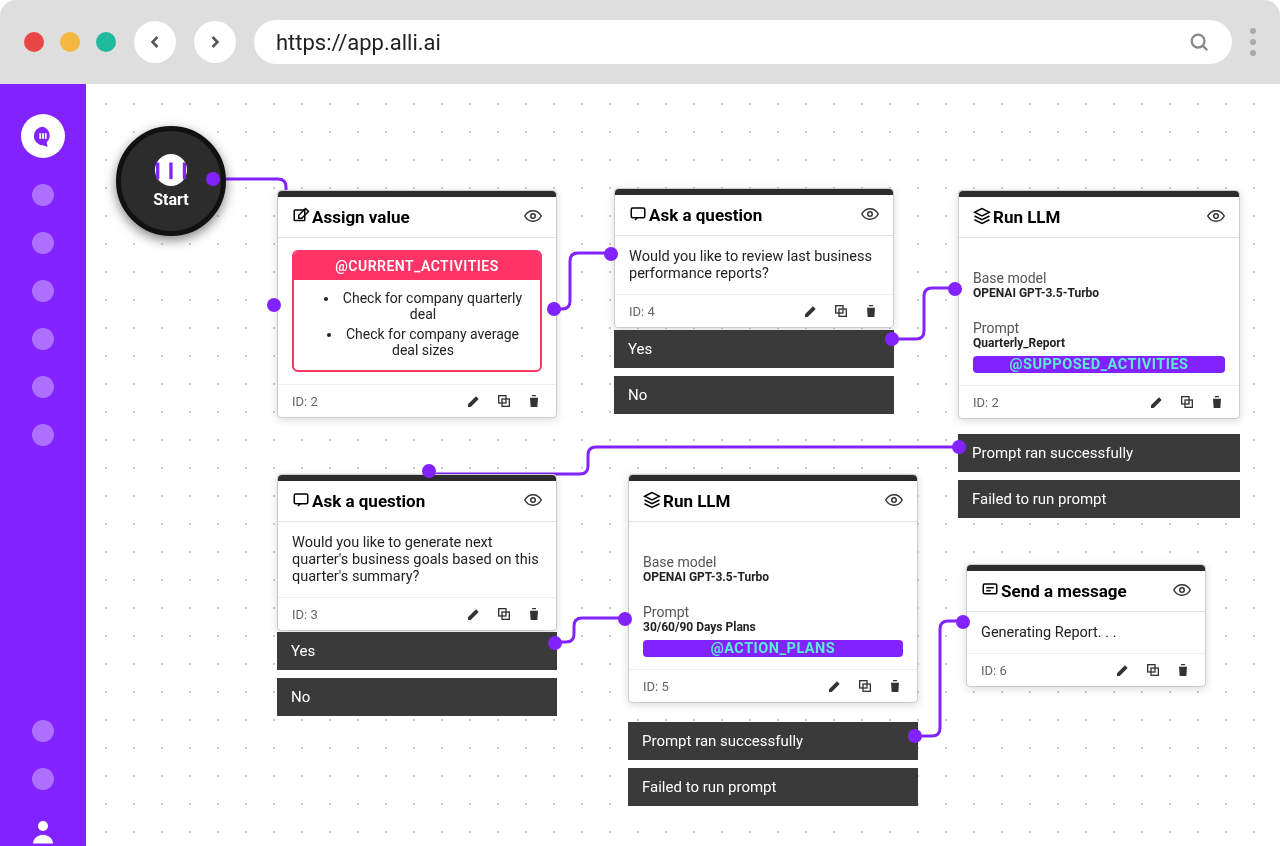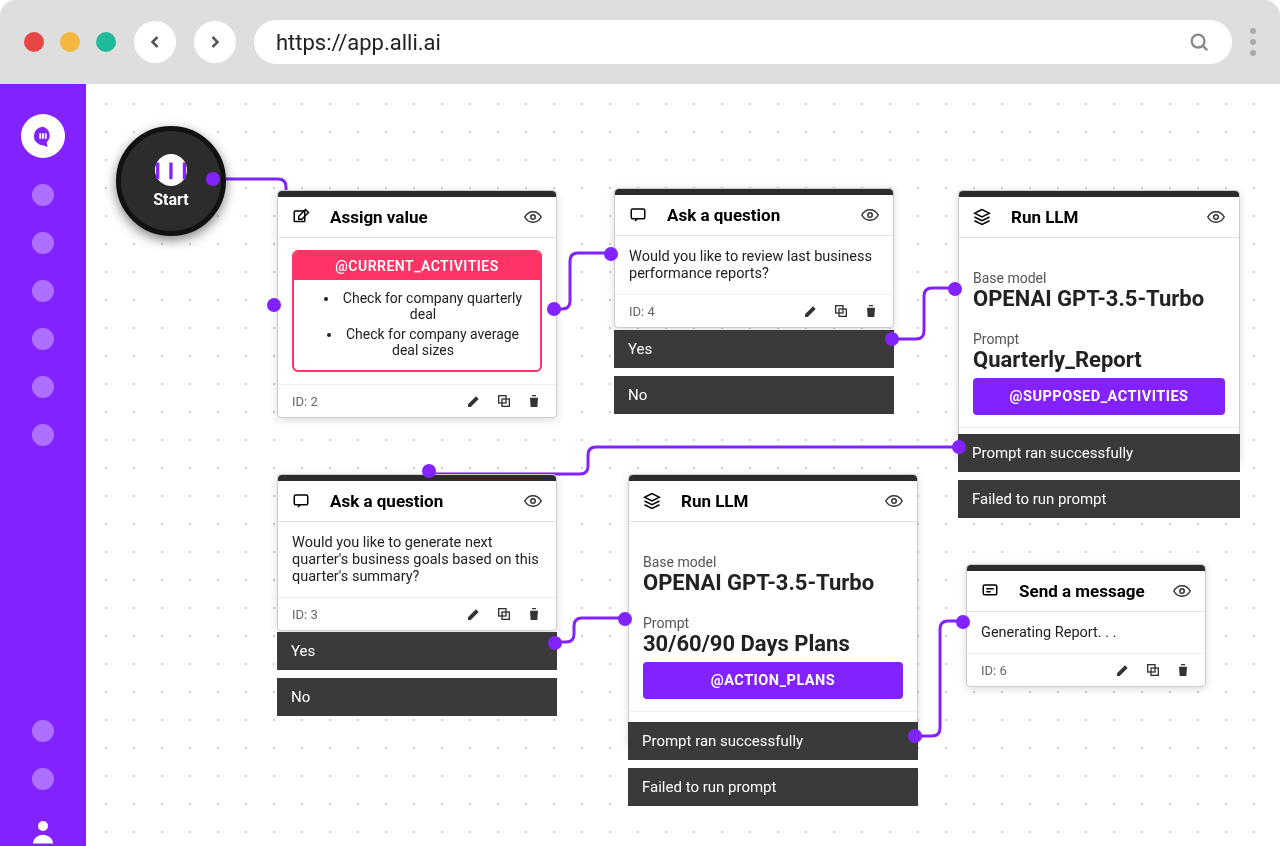--- a/index.html
+++ b/index.html
@@ -29,36 +29,36 @@
  background-size: 28px 28px; background-position: 6px 6px;}
 .canvas svg.wires{position:absolute;top:0;left:0;width:100%;height:100%;pointer-events:none;}
 
 
 .start{position:absolute;width:110px;height:110px;border-radius:50%;background:#2c2c2c;border:5px solid #111;box-shadow:0 4px 12px rgba(0,0,0,.5);display:flex;flex-direction:column;align-items:center;justify-content:center;color:#fff;font-weight:700;}
 .start .sc{width:32px;height:32px;border-radius:50%;background:#fff;color:#8223ff;display:flex;align-items:center;justify-content:center;margin-bottom:4px;}
 
 
 .card{position:absolute;background:#fff;border:1px solid #ccc;border-radius:4px;box-shadow:0 2px 8px rgba(0,0,0,.15);}
 .card .bar{height:6px;background:#2c2c2c;border-radius:4px 4px 0 0;}
-.card .head{display:flex;align-items:center;gap:20px;padding:10px 14px;font-weight:700;font-size:17px;border-bottom:1px solid #e2e2e2;}
+.card .head{display:flex;align-items:flex-start;gap:2px;padding:10px 14px;font-weight:700;font-size:17px;border-bottom:1px solid #e2e2e2;}
 .card .head .eye{margin-left:auto;font-size:16px;opacity:.8;}
 .card .body{padding:12px 14px;font-size:14.5px;color:#222;}
 .card .foot{display:flex;align-items:center;gap:14px;padding:8px 14px;border-top:1px solid #eee;color:#666;font-size:13px;}
 .card .foot .icons{margin-left:auto;display:flex;gap:14px;color:#333;}
 .opt{background:#3a3a3a;color:#fff;padding:10px 14px;margin-top:8px;font-size:15px;}
 .opt:first-of-type{margin-top:8px;}
 
 .varbox{border:2px solid #f36;border-radius:6px;overflow:hidden;font-size:14px;}
 .varbox .vtag{background:#f36;color:#fff;text-align:center;padding:6px;font-weight:600;letter-spacing:.5px;}
 .varbox ul{list-style:disc;padding:8px 12px 10px 24px;text-align:center;list-style-position:inside;}
 .varbox li{padding:2px 0;}
 
 .kv .label{color:#555;font-size:14px;margin-top:20px;}
-.kv .val{font-weight:700;font-size:22px;margin-bottom:6px;}
-.chip{background:#8223ff;color:#ffffff;text-align:center;padding:10px;border-radius:4px;font-weight:700;letter-spacing:.5px;margin-top:6px;}
+.kv .val{font-weight:700;font-size:12px;margin-bottom:6px;}
+.chip{background:#8223ff;color:#5eead4;text-align:center;border-radius:4px;font-weight:700;letter-spacing:.5px;margin-top:6px;}
 
 .pnode{width:14px;height:14px;border-radius:50%;background:#8223ff;position:absolute;}
 
 .icon{display:inline-flex;}
 </style>
 </head>
 <body>
 
 <div class="browser-bar">
   <div class="traffic">

